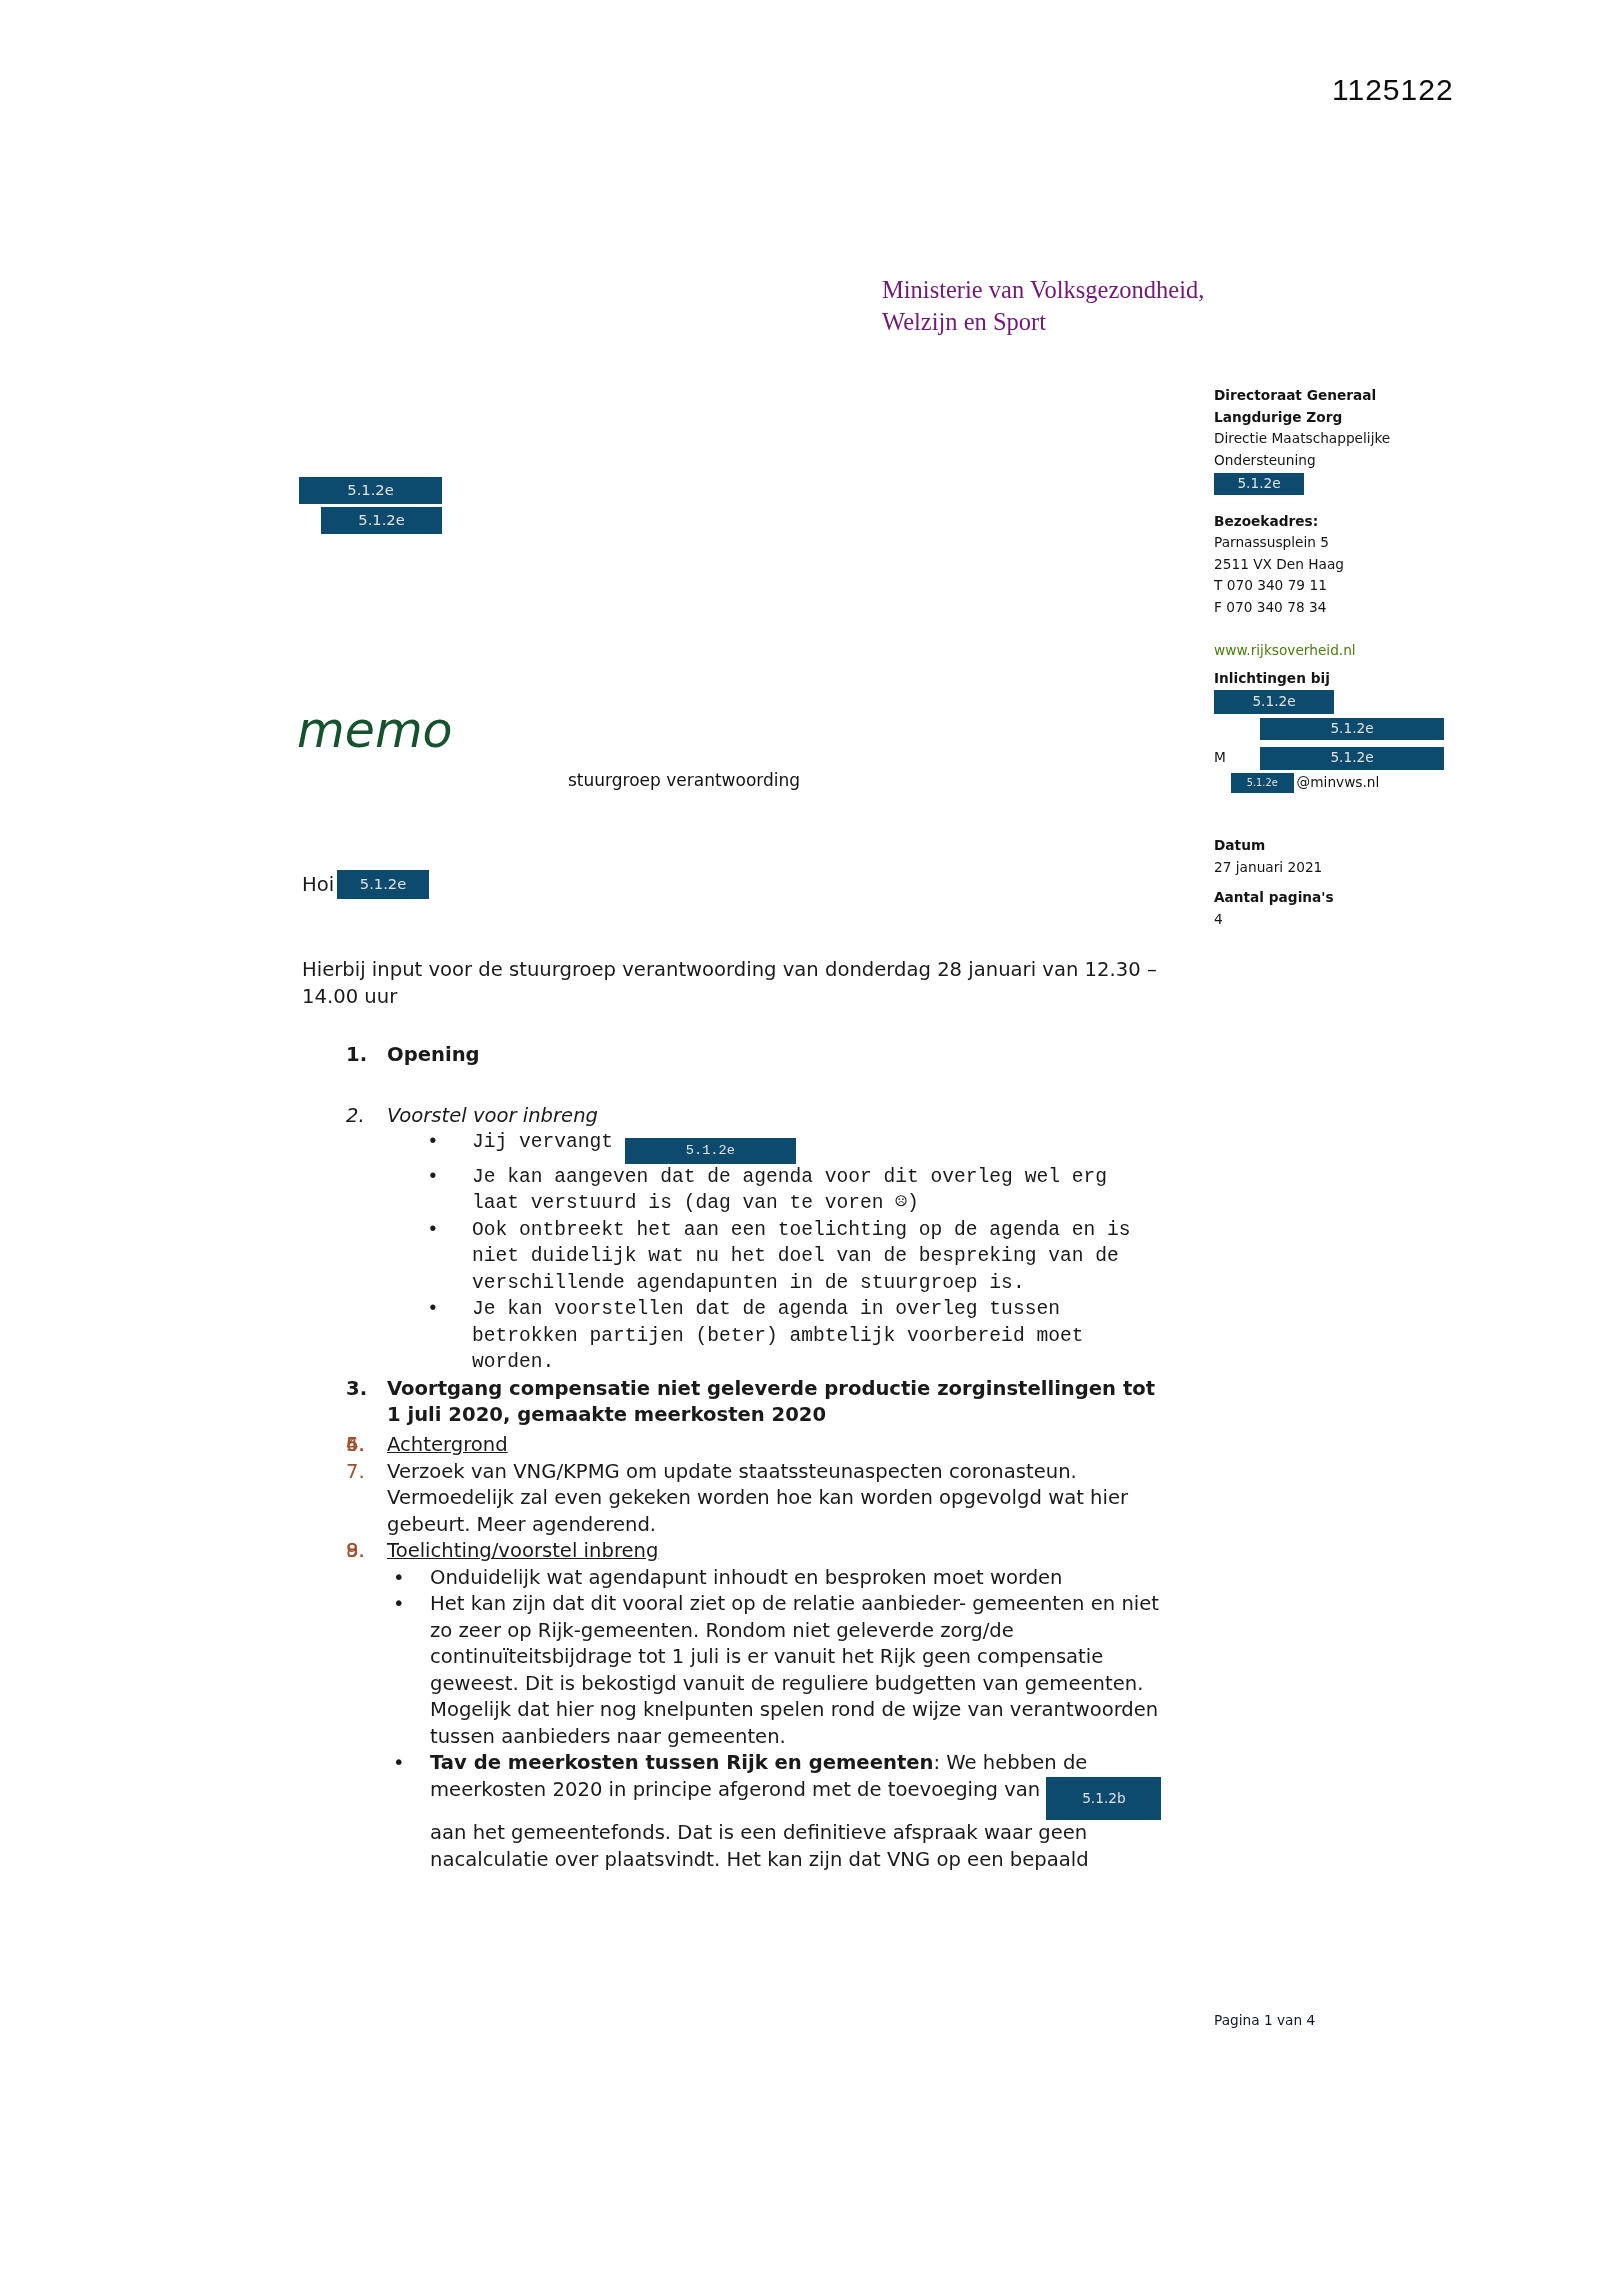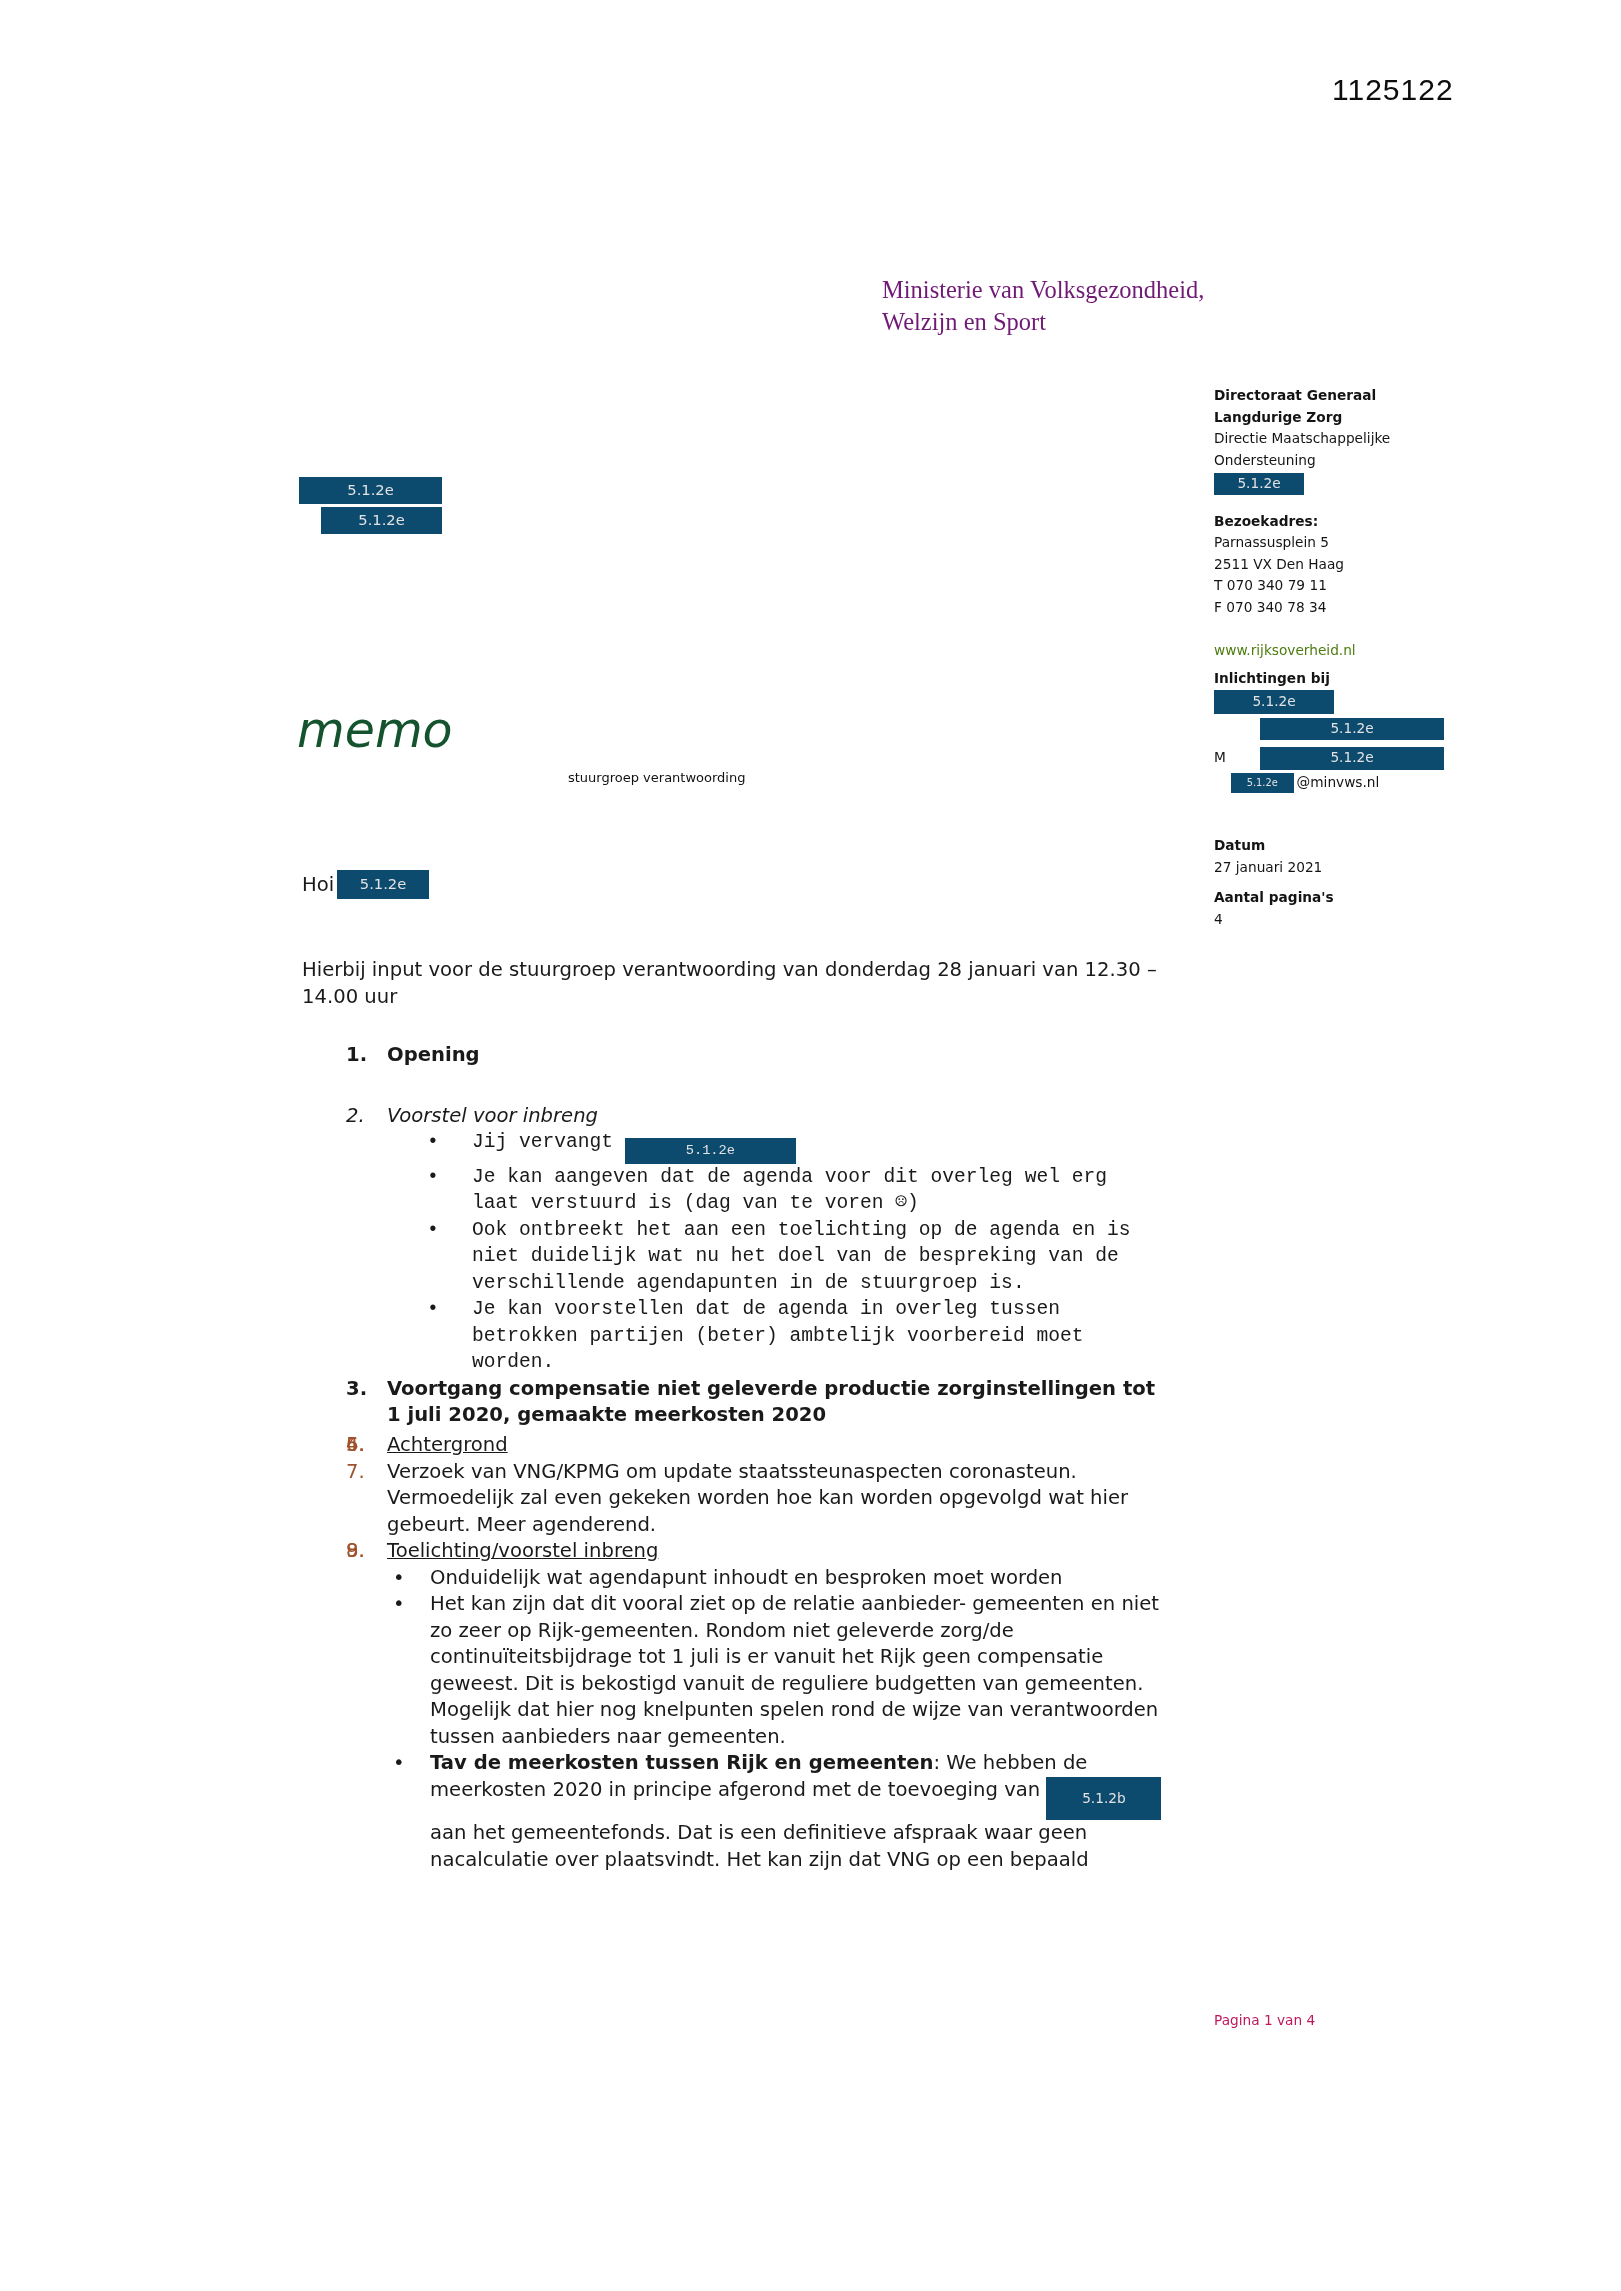--- a/index.html
+++ b/index.html
@@ -32,21 +32,21 @@
   }
   .redact.inline{display:inline-flex;vertical-align:-6.9px;}
 
   .r-left1{position:absolute;left:299px;top:477px;width:143px;height:26.5px;font-size:14.7px;}
   .r-left2{position:absolute;left:321px;top:507px;width:121px;height:26.5px;font-size:14.7px;}
 
   .memo-title{
     position:absolute;left:297px;top:702px;
     font-size:49px;color:#14532d;font-weight:400;letter-spacing:0px;font-style:italic;
   }
-  .memo-subtitle{position:absolute;left:568px;top:770px;font-size:13px;color:#111;}
+  .memo-subtitle{position:absolute;left:568px;top:770px;font-size:17px;color:#111;}
 
   
   .sidebar{position:absolute;left:1214px;top:385px;width:245px;font-size:13.7px;line-height:21.6px;color:#141414;}
   .sb-red1{width:90px;height:21.6px;margin:2px 0 13.7px 0;}
   .sb-red2{width:120px;height:23.5px;margin:1px 0 3.9px 0;}
   .sb-red3{width:184px;height:22.5px;margin:0 0 6.9px 46px;}
   .m-row{position:relative;height:22.5px;margin-bottom:2.9px;}
   .m-row .m-label{position:absolute;left:0;top:0;}
   .sb-red4{position:absolute;left:46px;top:0;width:184px;height:22.5px;}
   .email-row{display:flex;align-items:center;gap:2.9px;margin-left:16.7px;height:21.6px;}
@@ -74,21 +74,21 @@
   ul.lvl{list-style:none;margin:0;padding:0;}
   ul.lvl li{position:relative;}
   ul.lvl1 li{padding-left:170px;}
   ul.lvl1 li::before{content:"\2022";position:absolute;left:125px;top:0;}
   ul.lvl2 li{padding-left:128px;}
   ul.lvl2 li::before{content:"\2022";position:absolute;left:91px;top:0;}
 
   .r-inline-a{width:171px;height:25.5px;}
   .r-inline-b{width:115px;height:43px;}
 
-  .footer{position:absolute;left:1214px;top:2012px;font-size:13.7px;color:#be185d;}
+  .footer{position:absolute;left:1214px;top:2012px;font-size:13.7px;color:#0f172a;}
 </style>
 </head>
 <body>
 
 <div class="doc-number">1125122</div>
 
 <div class="ministry">
   <div>Ministerie van Volksgezondheid,</div>
   <div>Welzijn en Sport</div>
 </div>

